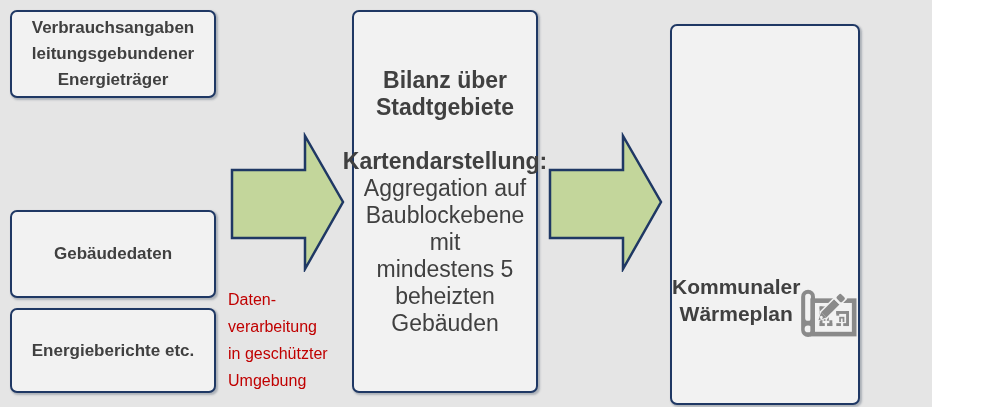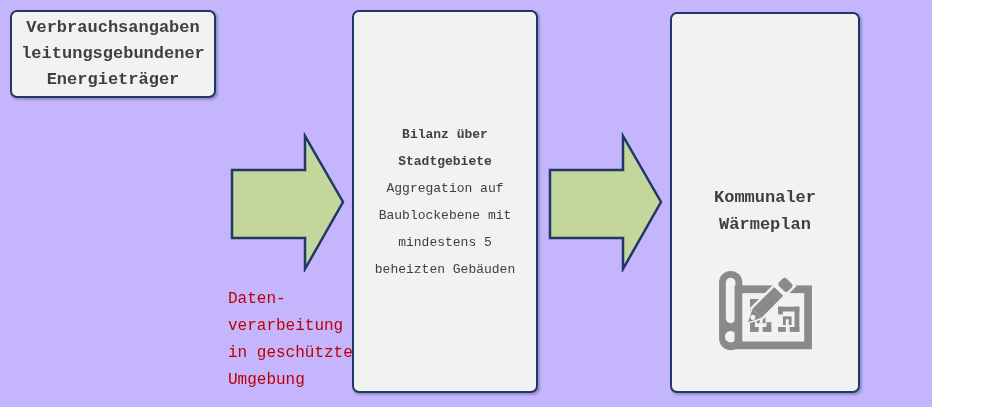--- a/index.html
+++ b/index.html
@@ -1,39 +1,39 @@
 <!DOCTYPE html>
 <html><head>
 <meta charset="utf-8">
 <style>
   html,body{margin:0;padding:0;background:#ffffff;}
   .stage{
-    position:relative;width:932px;height:407px;background:#c4b5fd;
-    font-family:Liberation Mono, monospace;overflow:hidden;
+    position:relative;width:932px;height:407px;background:#e5e5e5;
+    font-family:Liberation Sans, sans-serif;overflow:hidden;
   }
   .box{
     position:absolute;background:#f2f2f2;border:2.5px solid #1f3864;
     border-radius:7px;box-sizing:border-box;
     display:flex;align-items:center;justify-content:center;
     text-align:center;color:#404040;
     box-shadow:1.5px 1.5px 2px rgba(40,55,80,.30);
   }
   .src-box{left:10px;width:206px;font-weight:700;font-size:17px;line-height:26px;}
   .prelines{white-space:pre-line;}
   .center-box{
     left:352px;top:10px;width:186px;height:383px;
-    flex-direction:column;font-size:13px;line-height:27px;
+    flex-direction:column;font-size:23px;line-height:27px;
   }
   .cb-title{font-weight:700;}
   .cb-sub{font-weight:700;margin-top:27px;}
   .cb-body{font-weight:400;}
   .result-box{
-    left:670px;top:12px;width:190px;height:381px;
-    flex-direction:column;justify-content:flex-start;align-items:center;
-    padding-top:170px;font-weight:700;font-size:17px;line-height:27px;
+    left:670px;top:24px;width:190px;height:381px;
+    flex-direction:row;justify-content:flex-start;align-items:center;
+    padding-top:170px;font-weight:700;font-size:21px;line-height:27px;
   }
   .rb-icon{margin-top:30px;}
   .arrow{position:absolute;width:117px;height:140px;}
   .arrow-1{left:230px;top:132px;}
   .arrow-2{left:548px;top:132px;}
   .note{
     position:absolute;color:#c00000;font-size:16px;line-height:27px;
     font-weight:400;white-space:pre-line;
   }
   .note-1{left:228px;top:286px;width:135px;}
@@ -42,33 +42,40 @@
 </head>
 <body>
 
 <div class="stage">
 
   <div class="box src-box" style="top:10px;height:88px;">
     <span class="prelines">Verbrauchsangaben
 leitungsgebundener
 Energieträger</span>
   </div>
+  <div class="box src-box" style="top:210px;height:88px;">
+    <span class="prelines">Gebäudedaten</span>
+  </div>
+  <div class="box src-box" style="top:308px;height:85px;">
+    <span class="prelines">Energieberichte etc.</span>
+  </div>
 
   <svg class="arrow arrow-1" viewBox="0 0 117 140">
     <polygon points="2,38 75,38 75,4 113,70 75,137 75,106 2,106" fill="#c3d69b" stroke="#1f3864" stroke-width="2.5" stroke-linejoin="miter"></polygon>
   </svg>
 
   <div class="note note-1 prelines">Daten-
 verarbeitung
 in geschützter
 Umgebung</div>
 
   <div class="box center-box">
     <div class="cb-title prelines">Bilanz über
 Stadtgebiete</div>
+    <div class="cb-sub">Kartendarstellung:</div>
     <div class="cb-body prelines">Aggregation auf
 Baublockebene mit
 mindestens 5
 beheizten Gebäuden</div>
   </div>
 
   <svg class="arrow arrow-2" viewBox="0 0 117 140">
     <polygon points="2,38 75,38 75,4 113,70 75,137 75,106 2,106" fill="#c3d69b" stroke="#1f3864" stroke-width="2.5" stroke-linejoin="miter"></polygon>
   </svg>
 

